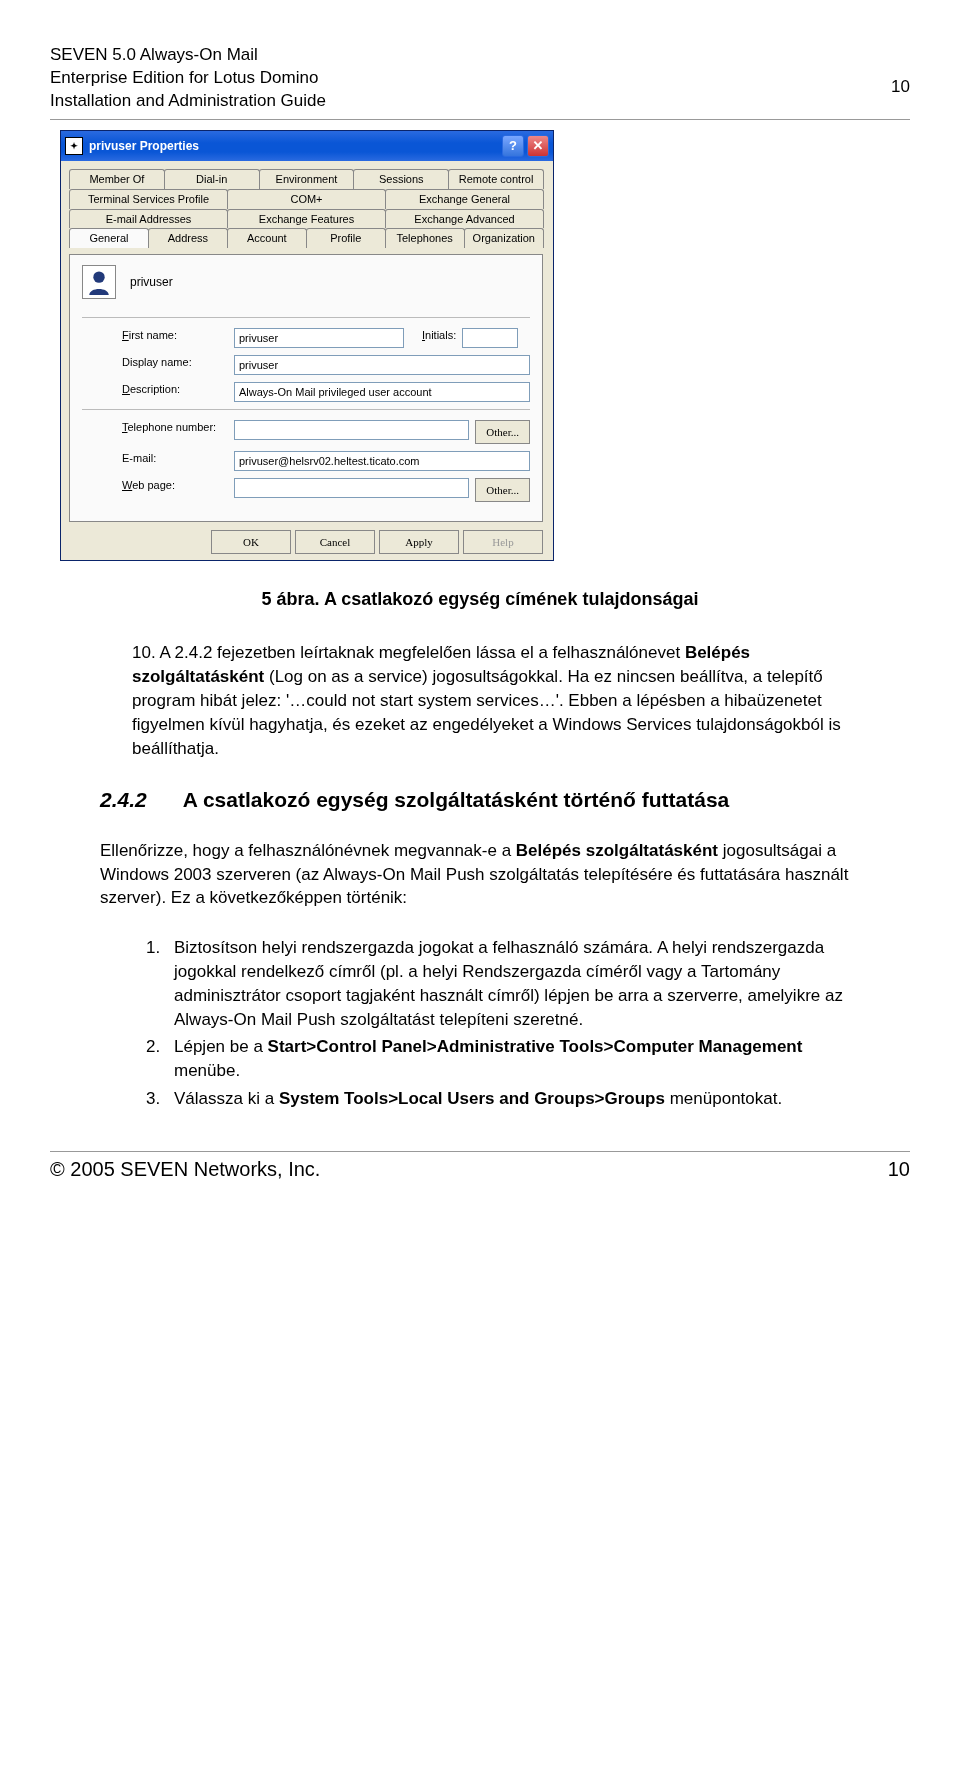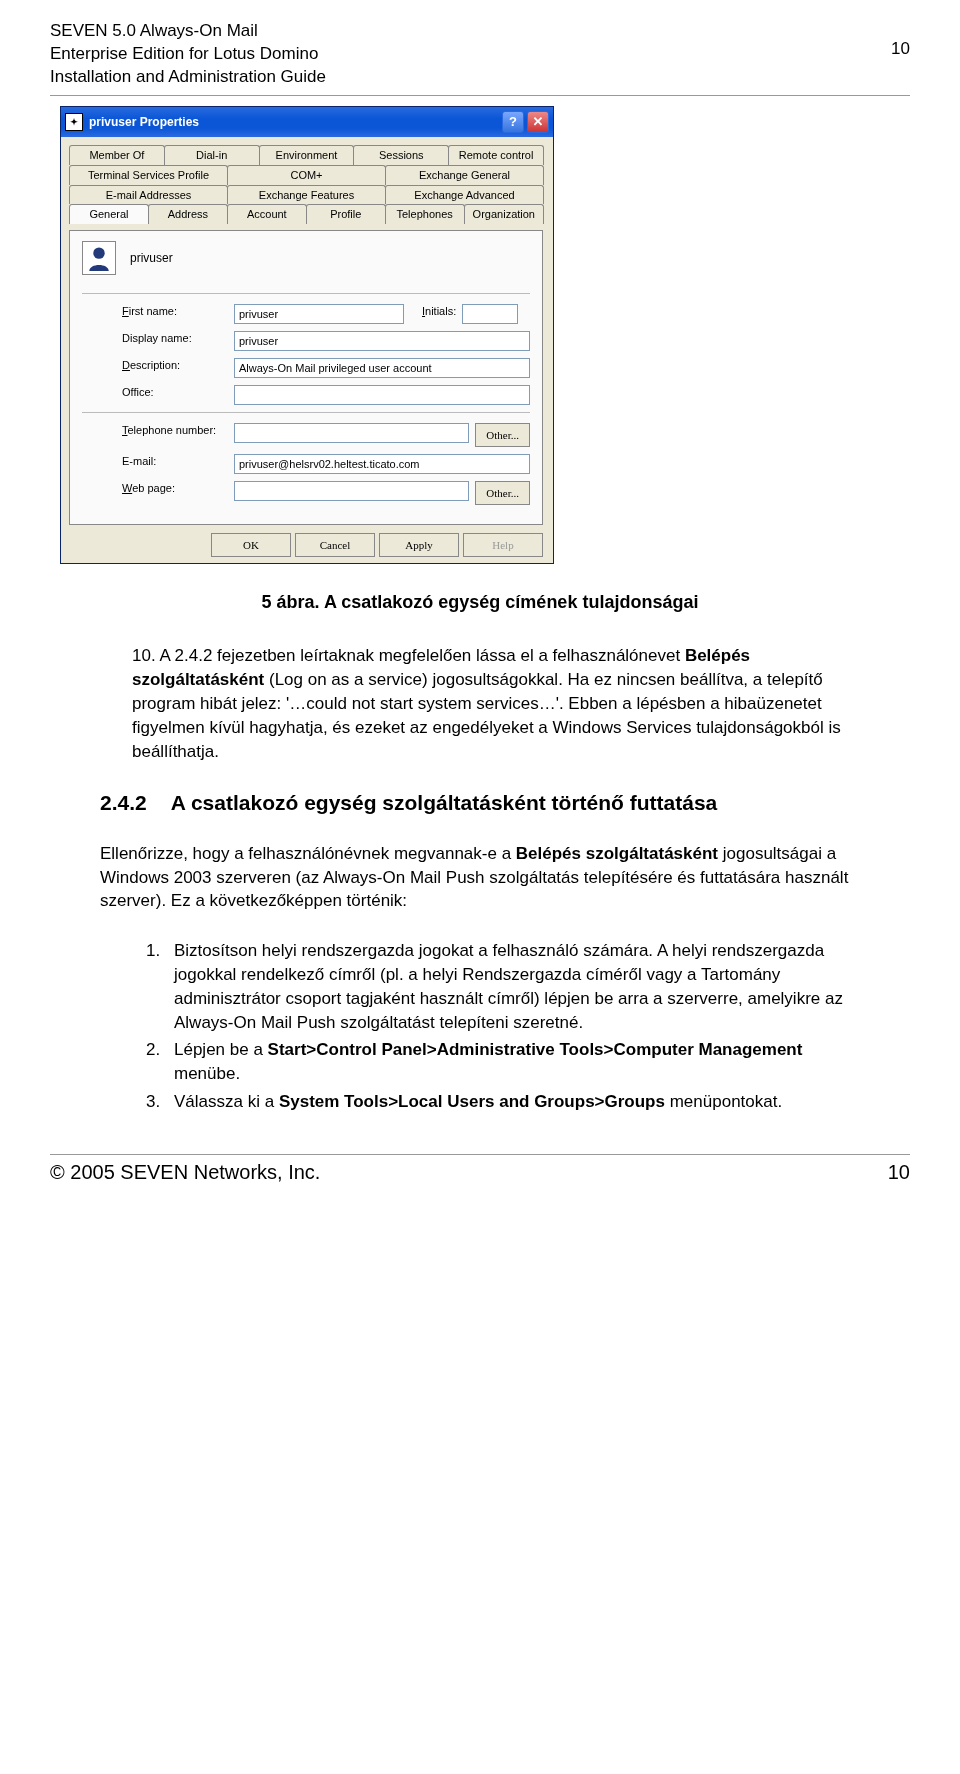--- a/index.html
+++ b/index.html
@@ -8,24 +8,25 @@
     background: #fff;
     color: #000;
     width: 960px;
     padding: 20px 50px 20px 50px;
     font-size: 17px;
     line-height: 1.35;
   }
   .page-header {
     display: flex;
     justify-content: space-between;
-    align-items: flex-start;
+    align-items: center;
     border-bottom: 1px solid #999;
     padding-bottom: 6px;
     margin-bottom: 10px;
+    margin-top: 24px;
   }
   .page-header .left { font-size: 17px; }
   .page-header .right { font-size: 17px; padding-top: 18px;}
   .dialog-wrap { margin-left: 10px; margin-bottom: 26px; }
   .dialog {
     width: 494px;
     border: 1px solid #0a246a;
     background: #ece9d8;
     font-family: Tahoma, sans-serif;
     font-size: 12px;
@@ -105,21 +106,21 @@
   .dlgbtns .fbtn{width:80px;}
   .dlgbtns .fbtn.disabled{color:#999;}
   .caption{
     text-align:center;font-weight:bold;margin:0 0 30px 0;font-size:18px;
   }
   .body-text{margin:0 50px 26px 82px;line-height:1.4;}
   .body-text b{font-weight:bold;}
   .section-heading{
     font-weight:bold;font-size:21px;margin:0 0 24px 50px;line-height:1.35;
   }
-  .section-heading .num{margin-right:24px;}
+  .section-heading .num{margin-right:36px;font-style:italic;}
   .list{margin:0 50px 0 96px;}
   .list .li{display:flex;margin-bottom:4px;line-height:1.4;}
   .list .li .n{width:28px;flex-shrink:0;}
   .footer{
     border-top:1px solid #999;margin-top:40px;padding-top:4px;
     display:flex;justify-content:space-between;font-size:20px;
   }
   .u{text-decoration:underline;}
 </style>
 </head>
@@ -190,24 +191,20 @@
           <input class="finput" style="width: 56px;" value="">
         </div>
         <div class="frow">
           <div class="flabel">Display name:</div>
           <input class="finput" style="flex: 1 1 0%;" value="privuser">
         </div>
         <div class="frow">
           <div class="flabel"><span class="u">D</span>escription:</div>
           <input class="finput" style="flex: 1 1 0%;" value="Always-On Mail privileged user account">
         </div>
-        <div class="frow">
-          <div class="flabel">Office:</div>
-          <input class="finput" style="flex: 1 1 0%;" value="">
-        </div>
         <hr class="sep">
         <div class="frow">
           <div class="flabel"><span class="u">T</span>elephone number:</div>
           <input class="finput" style="flex: 1 1 0%;" value="">
           <div style="width:6px"></div>
           <button class="fbtn">Other...</button>
         </div>
         <div class="frow">
           <div class="flabel">E-mail:</div>
           <input class="finput" style="flex: 1 1 0%;" value="privuser@helsrv02.heltest.ticato.com">

